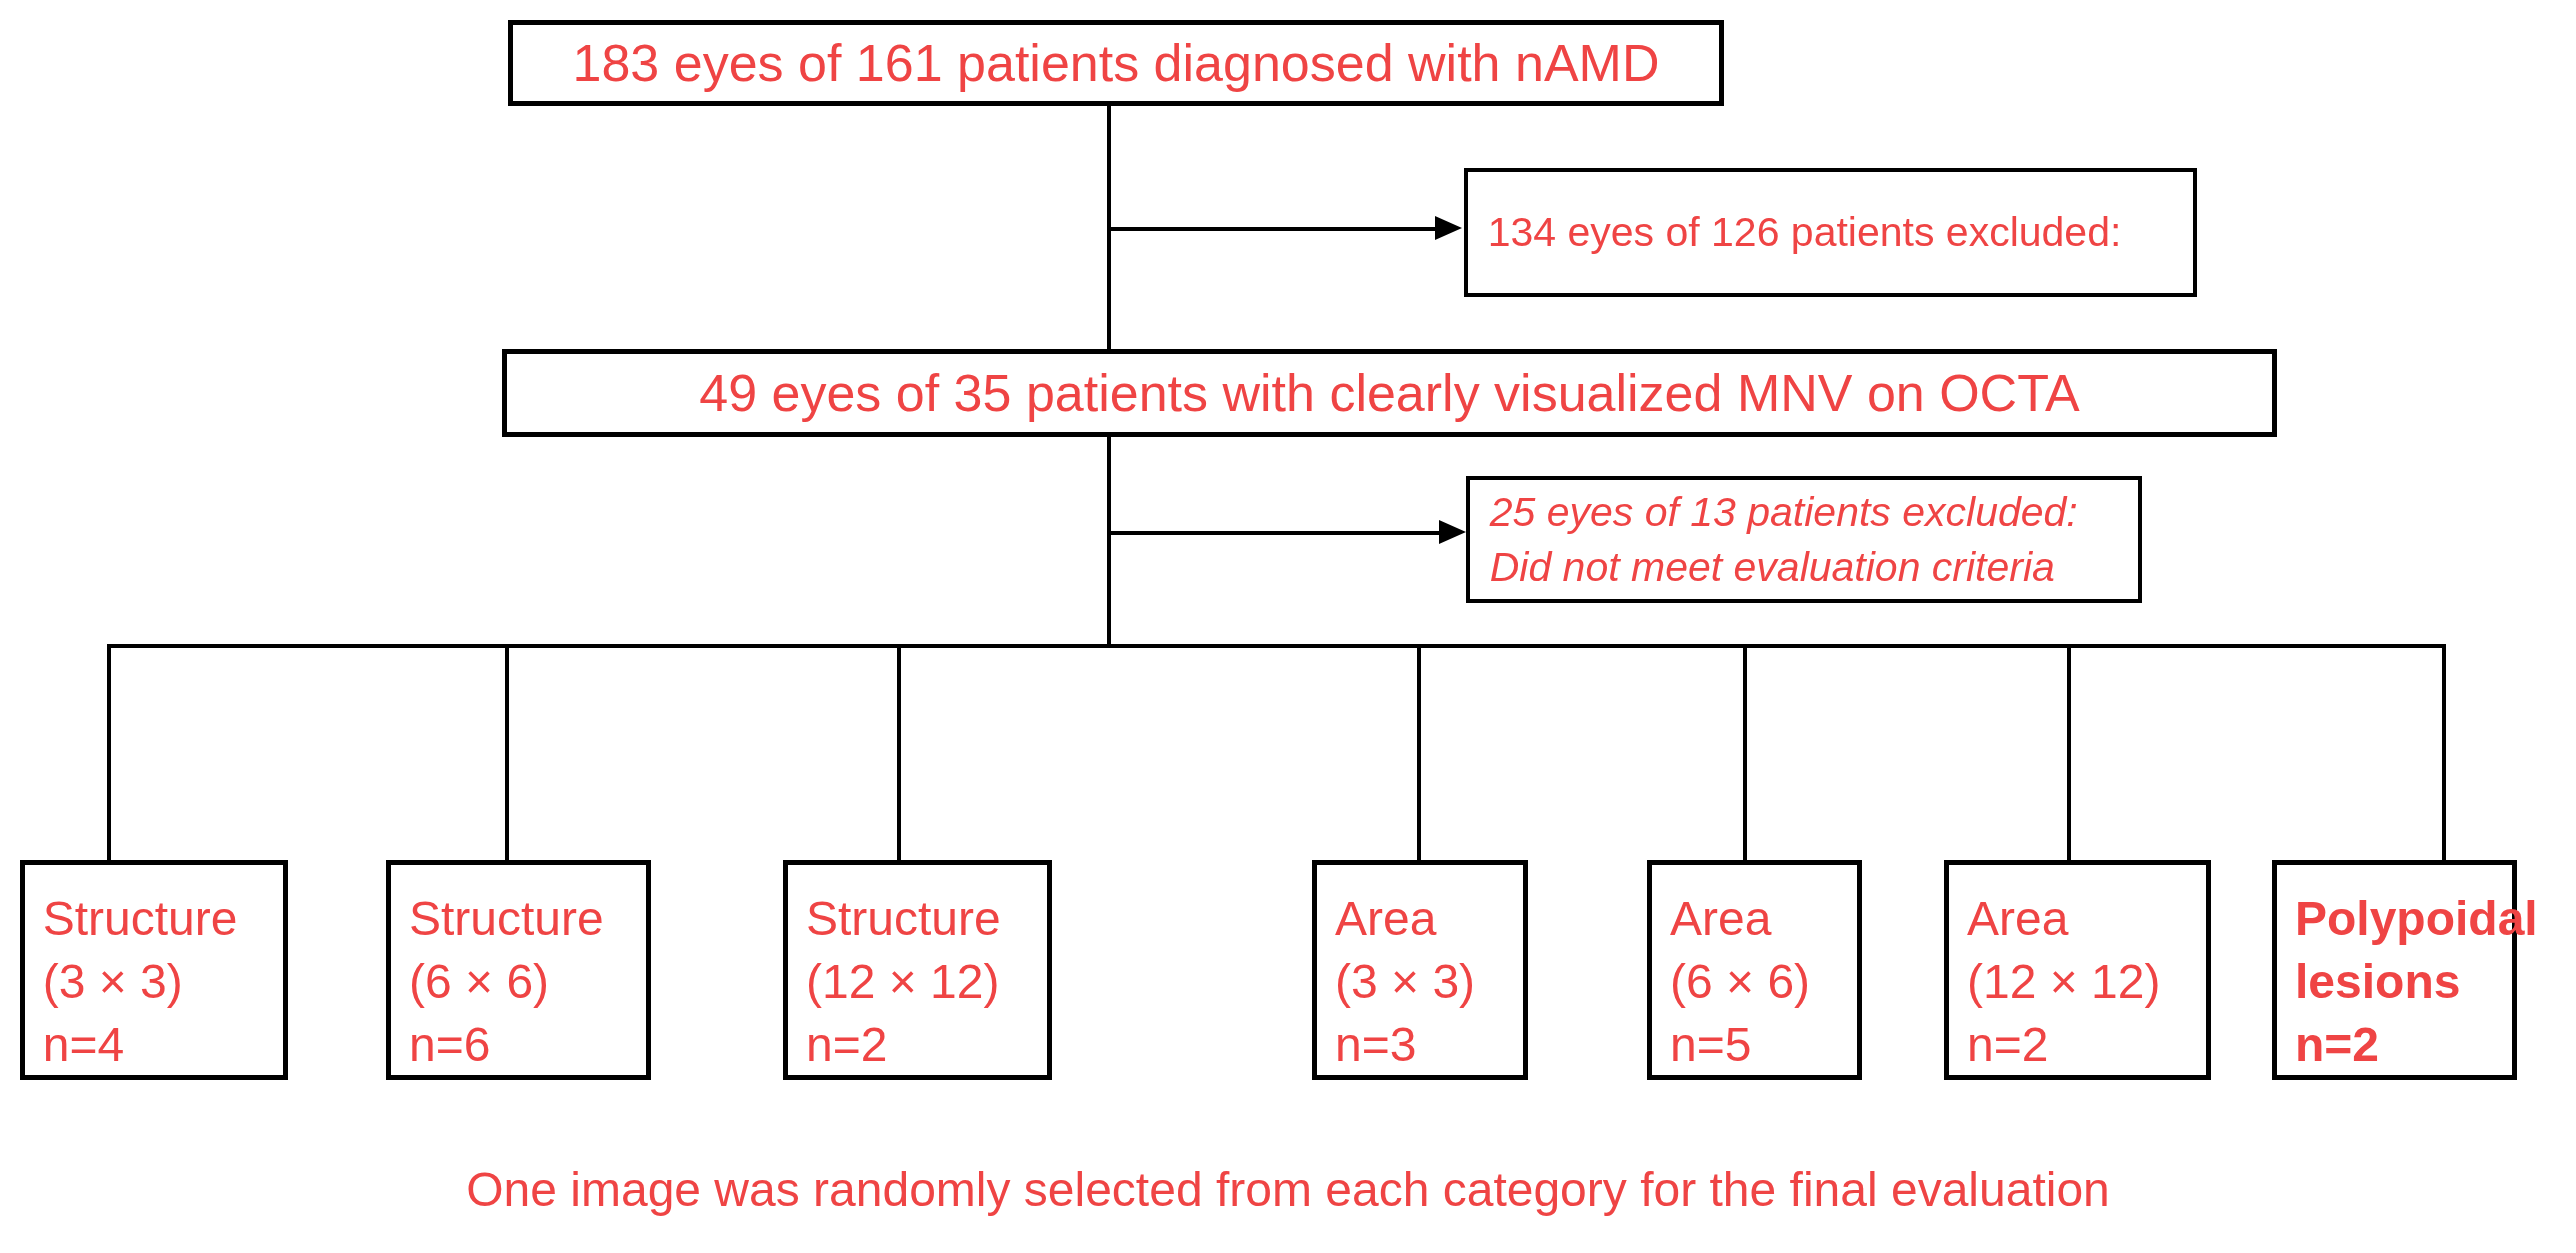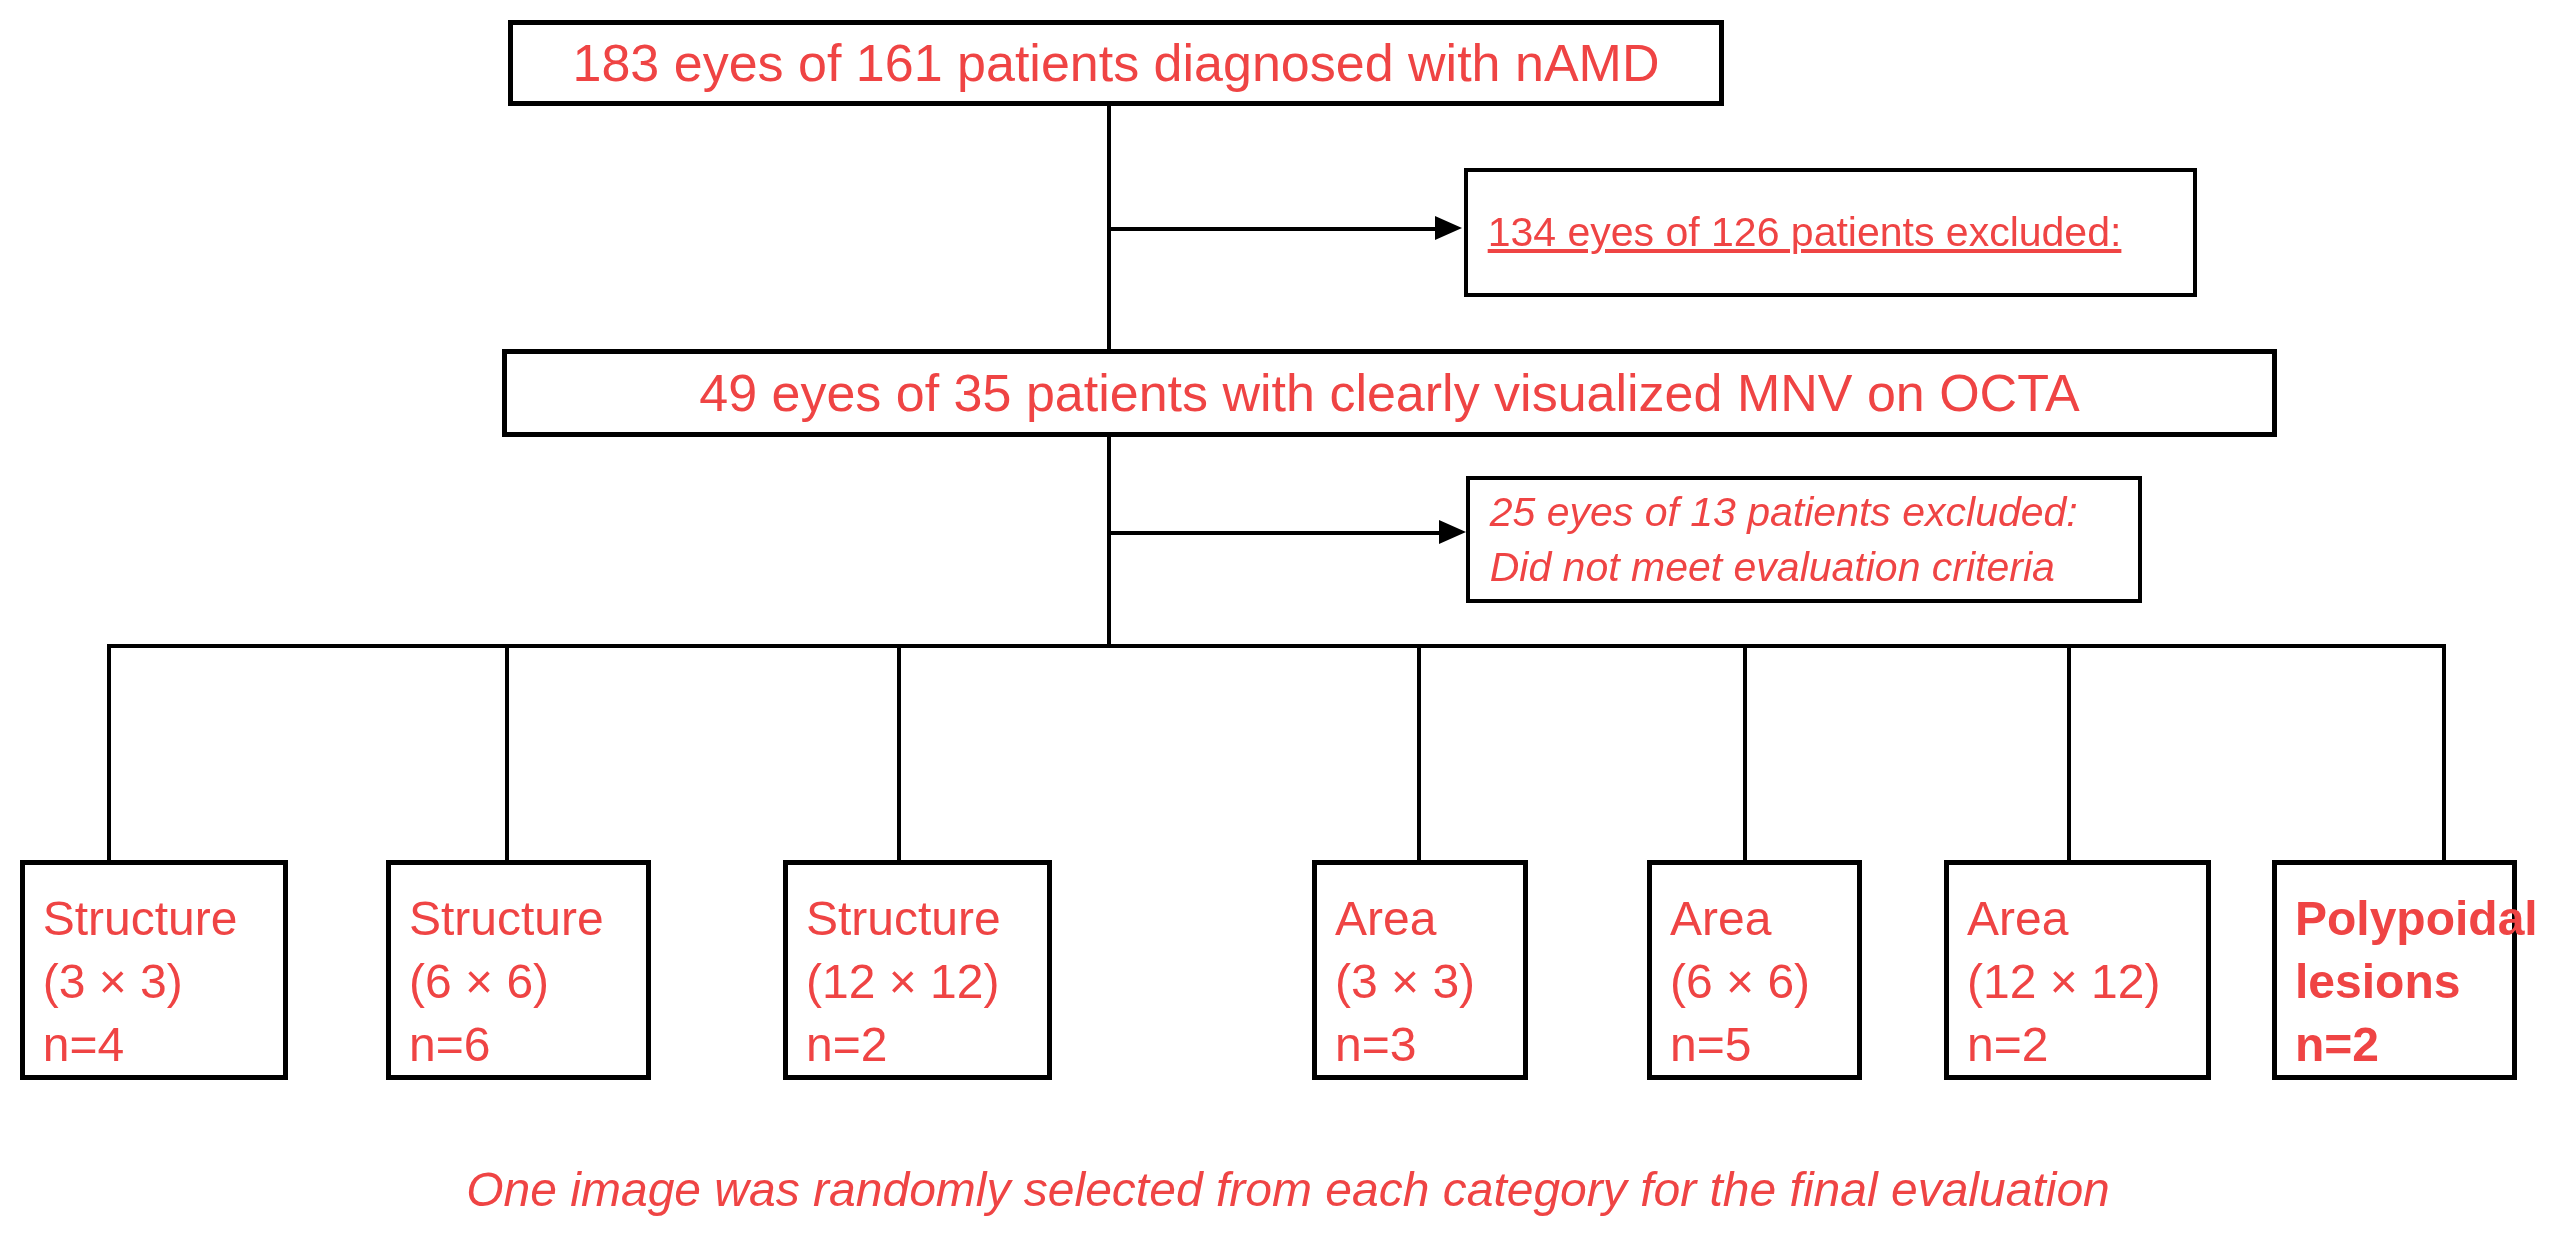--- a/index.html
+++ b/index.html
@@ -58,39 +58,38 @@
     border-bottom: 12.5px solid transparent;
     border-left: 27px solid #000000;
   }
   .caption {
     position: absolute;
     left: 0;
     top: 1162px;
     width: 100%;
     text-align: center;
     font-size: 48px;
-    font-style: italic;
     white-space: nowrap;
   }
 </style>
 </head>
 <body>
 
 <div class="canvas">
 
   <div class="fbox center-text" style="left:508px; top:19.7px; width:1216px; height:86px;">
     <span>183 eyes of 161 patients diagnosed with nAMD</span>
   </div>
 
   <div class="vline" style="left:1107px; top:105px; height:245px;"></div>
 
   <div class="hline" style="left:1108px; top:227px; width:333px;"></div>
   <div class="arrowhead" style="left:1435px; top:216px;"></div>
 
-  <div class="fbox excl" style="left:1464px; top:168px; width:733px; height:129px;text-decoration:underline;">
+  <div class="fbox excl" style="left:1464px; top:168px; width:733px; height:129px;">
     <div>134 eyes of 126 patients excluded:</div>
   </div>
 
   <div class="fbox center-text" style="left:502px; top:349px; width:1775px; height:88px;">
     <span>49 eyes of 35 patients with clearly visualized MNV on OCTA</span>
   </div>
 
   <div class="vline" style="left:1107px; top:436px; height:212px;"></div>
 
   <div class="hline" style="left:1108px; top:531px; width:334px;"></div>

